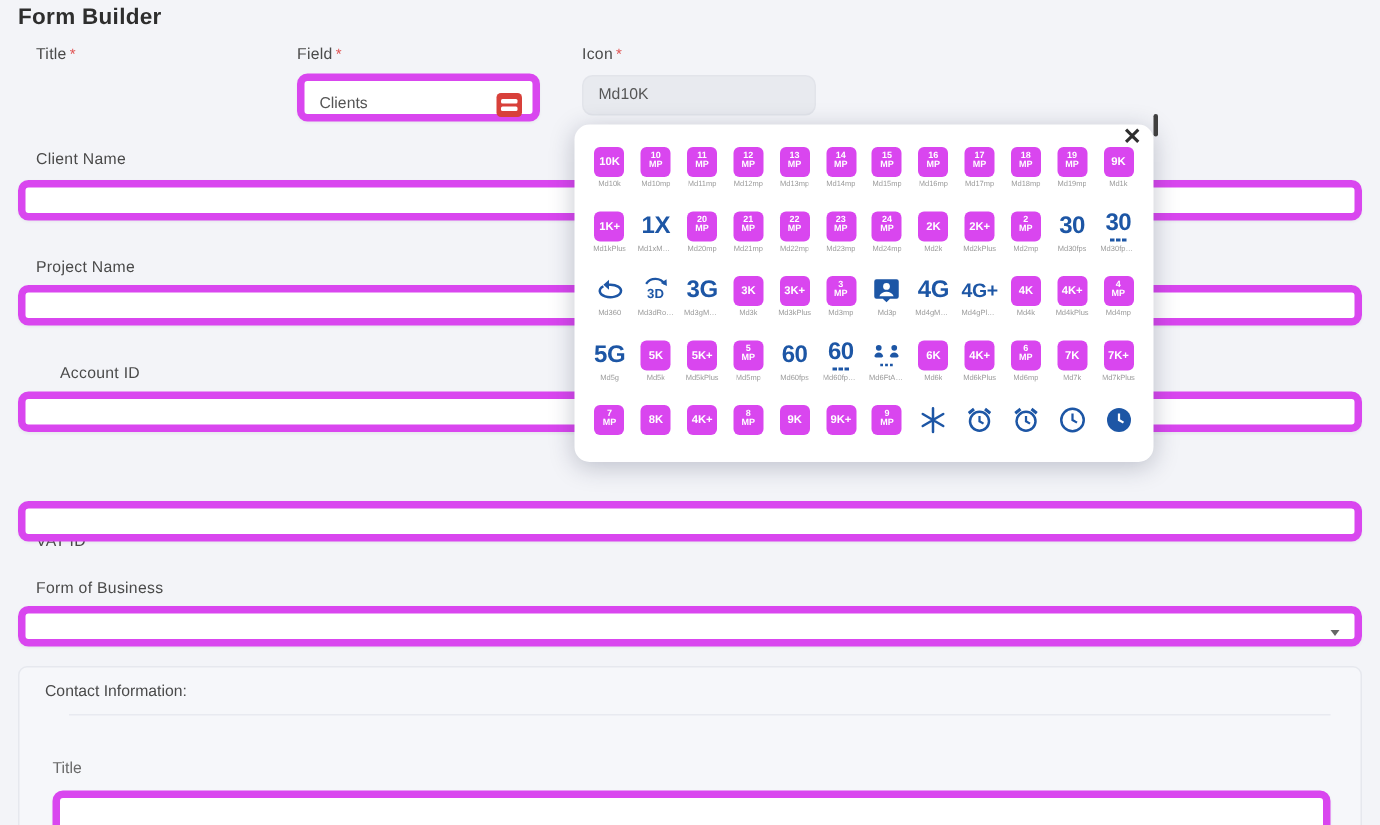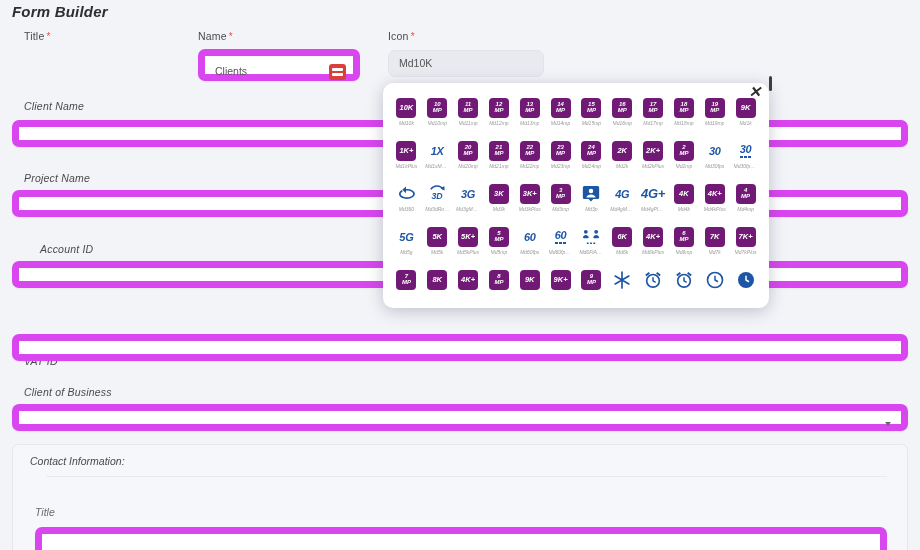--- a/index.html
+++ b/index.html
@@ -4,33 +4,33 @@
 <style>
   * { margin:0; padding:0; box-sizing:border-box; }
   html,body { width:920px; height:550px; }
   body {
     position:relative;
     background:#f3f4f8;
     font-family:"Liberation Sans", sans-serif;
     overflow:hidden;
     color:#4a4a4a;
   }
-  .abs { position:absolute;font-style:italic; }
+  .abs { position:absolute; }
   .page-title {
     left:12px; top:3px;
     font-size:15px; font-weight:bold; color:#2e2e2e;
     letter-spacing:.2px;
   }
   .f-label {
     font-size:10.5px; color:#4a4a4a; letter-spacing:.2px;
   }
   .req { color:#e05252; margin-left:2px; font-size:10px; }
   .input {
     background:#fff;
-    border:7px solid #d946ef;
+    border:5px solid #d946ef;
     border-radius:7px;
     height:27px;
     font-size:10.5px; color:#555;
     line-height:25px;
     padding:0 10px;
     box-shadow:0 1px 2px rgba(25,30,60,.05);
     width:100%;
   }
   .input.readonly { background:#e8eaef; border:1px solid #e2e4ea; box-shadow:none; }
   .field-col { position:absolute; }
@@ -94,48 +94,48 @@
     justify-items:center;
   }
   .icon-cell { width:28px; display:flex; flex-direction:column; align-items:center; cursor:pointer; }
   .icon-cell .glyph-wrap {
     width:21px; height:21px;
     display:flex; align-items:center; justify-content:center;
     color:#1d56a5;
   }
   .ic-badge {
     width:20px; height:20px; border-radius:4px;
-    background:#701a75; color:#fff;
+    background:#d946ef; color:#fff;
     display:flex; flex-direction:column; align-items:center; justify-content:center;
     font-weight:bold;
   }
   .ic-badge .l1 { font-size:7.5px; line-height:8px; }
   .ic-badge .two { font-size:6px; line-height:5.5px; letter-spacing:0; }
-  .ic-text { color:#1d56a5; font-weight:bold; font-size:11px; letter-spacing:-.3px; }
+  .ic-text { color:#1d56a5; font-weight:bold; font-size:16px; letter-spacing:-.3px; }
   .ic-text.long { font-size:13px; }
   .ic-dots { display:flex; gap:1.5px; margin-top:1px; justify-content:center; }
   .ic-dots i { width:2.5px; height:2.5px; background:#1d56a5; display:block; }
   .icon-lbl {
     margin-top:2px;
     font-size:5px; color:#9a9a9a;
     max-width:24px; white-space:nowrap; overflow:hidden; text-overflow:ellipsis;
     text-align:center;
   }
 </style>
 </head>
 <body>
 
 <div class="abs page-title">Form Builder</div>
 
 <div class="field-col" style="left:24px; top:26px; width:166px;">
   <span class="f-label">Title</span><span class="req">*</span>
 </div>
 
 <div class="field-col" style="left:198px; top:26px; width:162px;">
-  <span class="f-label">Name</span><span class="req">*</span>
+  <span class="f-label">Field</span><span class="req">*</span>
   <div class="input" style="height:32px; line-height:30px; margin-top:5px; background:#fff;">
     <span>Clients</span>
     <span class="red-ic">
         <i></i>
         <i></i>
       </span>
   </div>
 </div>
 
 <div class="field-col" style="left:388px; top:26px; width:156px;">
@@ -148,21 +148,21 @@
 
 <div class="abs f-label wide-label" style="top:172px;">Project Name</div>
 <div class="abs input wide-input" style="top:190px;"></div>
 
 <div class="abs f-label wide-label" style="top:243px;margin-left:16px;">Account ID</div>
 <div class="abs input wide-input" style="top:261px;"></div>
 
 <div class="abs f-label wide-label" style="top:315px;margin-top:40px;">VAT ID</div>
 <div class="abs input wide-input" style="top:334px;"></div>
 
-<div class="abs f-label wide-label" style="top:386px;">Client of Business</div>
+<div class="abs f-label wide-label" style="top:386px;">Form of Business</div>
 <div class="abs input wide-input" style="top:404px;">
   <span></span>
   <span class="select-caret"></span>
 </div>
 
 <div class="abs contact-box">
   <div class="contact-title">Contact Information:</div>
   <div class="contact-div"></div>
   <div class="contact-inner-label">Title</div>
   <div class="input contact-inner-input"></div>

